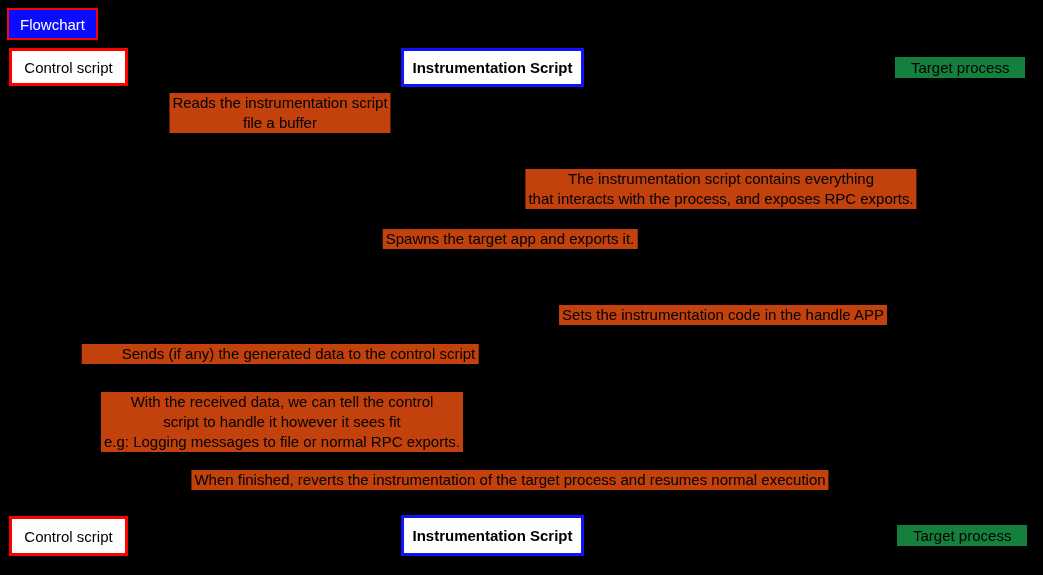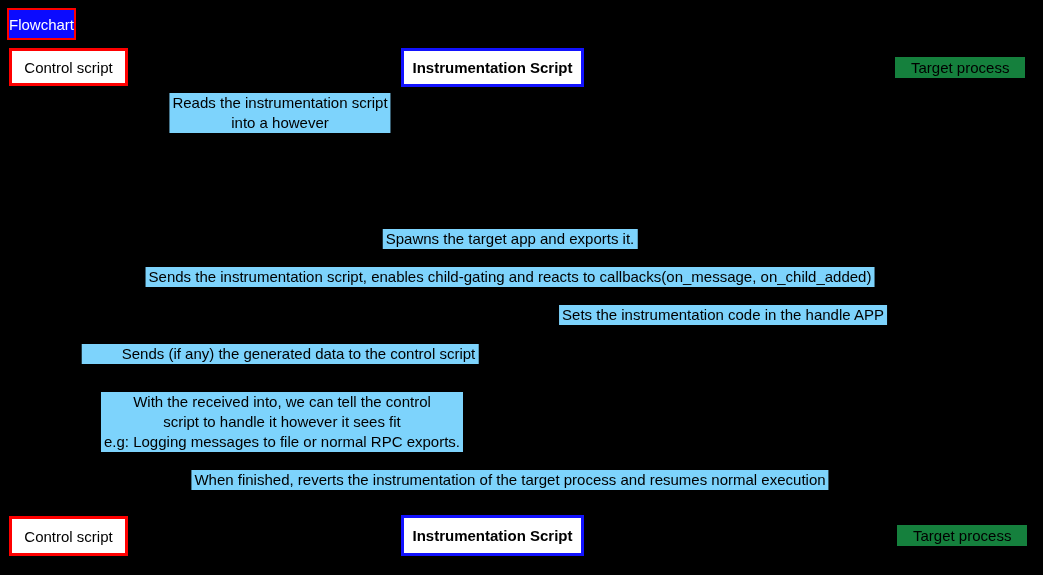--- a/index.html
+++ b/index.html
@@ -22,21 +22,21 @@
     top: 8px;
     height: 32px;
     box-sizing: border-box;
     background: #0b0bff;
     border: 2px solid #ff0000;
     color: #ffffff;
     font-size: 15px;
     display: flex;
     align-items: center;
     justify-content: center;
-    padding: 0 0;
+    padding: 0 11px;
     white-space: nowrap;
   }
   
   .actor {
     position: absolute;
     box-sizing: border-box;
     background: #ffffff;
     color: #000000;
     font-size: 15px;
     display: flex;
@@ -60,21 +60,21 @@
   .inst-top  { left: 401px; top: 48px; width: 183px; height: 39px; }
   .targ-top  { left: 895px; top: 57px; }
   
   .ctrl-bot  { left: 9px;   top: 516px; width: 119px; height: 40px; }
   .inst-bot  { left: 401px; top: 515px; width: 183px; height: 41px; }
   .targ-bot  { left: 897px; top: 525px; }
   
   .msg {
     position: absolute;
     transform: translateX(-50%);
-    background: #7dd3fc;
+    background: #c2410c;
     color: #000000;
     font-size: 15px;
     line-height: 20px;
     text-align: center;
     padding: 0 3px;
     white-space: nowrap;
   }
   .msg span { display: block; white-space: nowrap; }
   .m1 { left: 280px; top: 93px;  }
   .m2 { left: 721px; top: 169px; }
@@ -95,42 +95,43 @@
   <div class="actor red ctrl-top">
     <span>Control script</span>
   </div>
   <div class="actor blue inst-top">
     <span>Instrumentation Script</span>
   </div>
   <div class="actor-plain targ-top">Target process</div>
 
   <div class="msg m1">
     <span>Reads the instrumentation script</span>
-    <span>into a however</span>
+    <span>file a buffer</span>
   </div>
 
+  <div class="msg m2">
+    <span>The instrumentation script contains everything</span>
+    <span>that interacts with the process, and exposes RPC exports.</span>
+  </div>
 
   <div class="msg m3">
     <span>Spawns the target app and exports it.</span>
   </div>
 
-  <div class="msg m4">
-    <span>Sends the instrumentation script, enables child-gating and reacts to callbacks(on_message, on_child_added)</span>
-  </div>
 
   <div class="msg m5">
     <span>Sets the instrumentation code in the handle APP</span>
   </div>
 
   <div class="msg m6">
     <span>Sends (if any) the generated data to the control script</span>
   </div>
 
   <div class="msg m7">
-    <span>With the received into, we can tell the control</span>
+    <span>With the received data, we can tell the control</span>
     <span>script to handle it however it sees fit</span>
     <span>e.g: Logging messages to file or normal RPC exports.</span>
   </div>
 
   <div class="msg m8">
     <span>When finished, reverts the instrumentation of the target process and resumes normal execution</span>
   </div>
 
   <div class="actor red ctrl-bot">
     <span>Control script</span>

